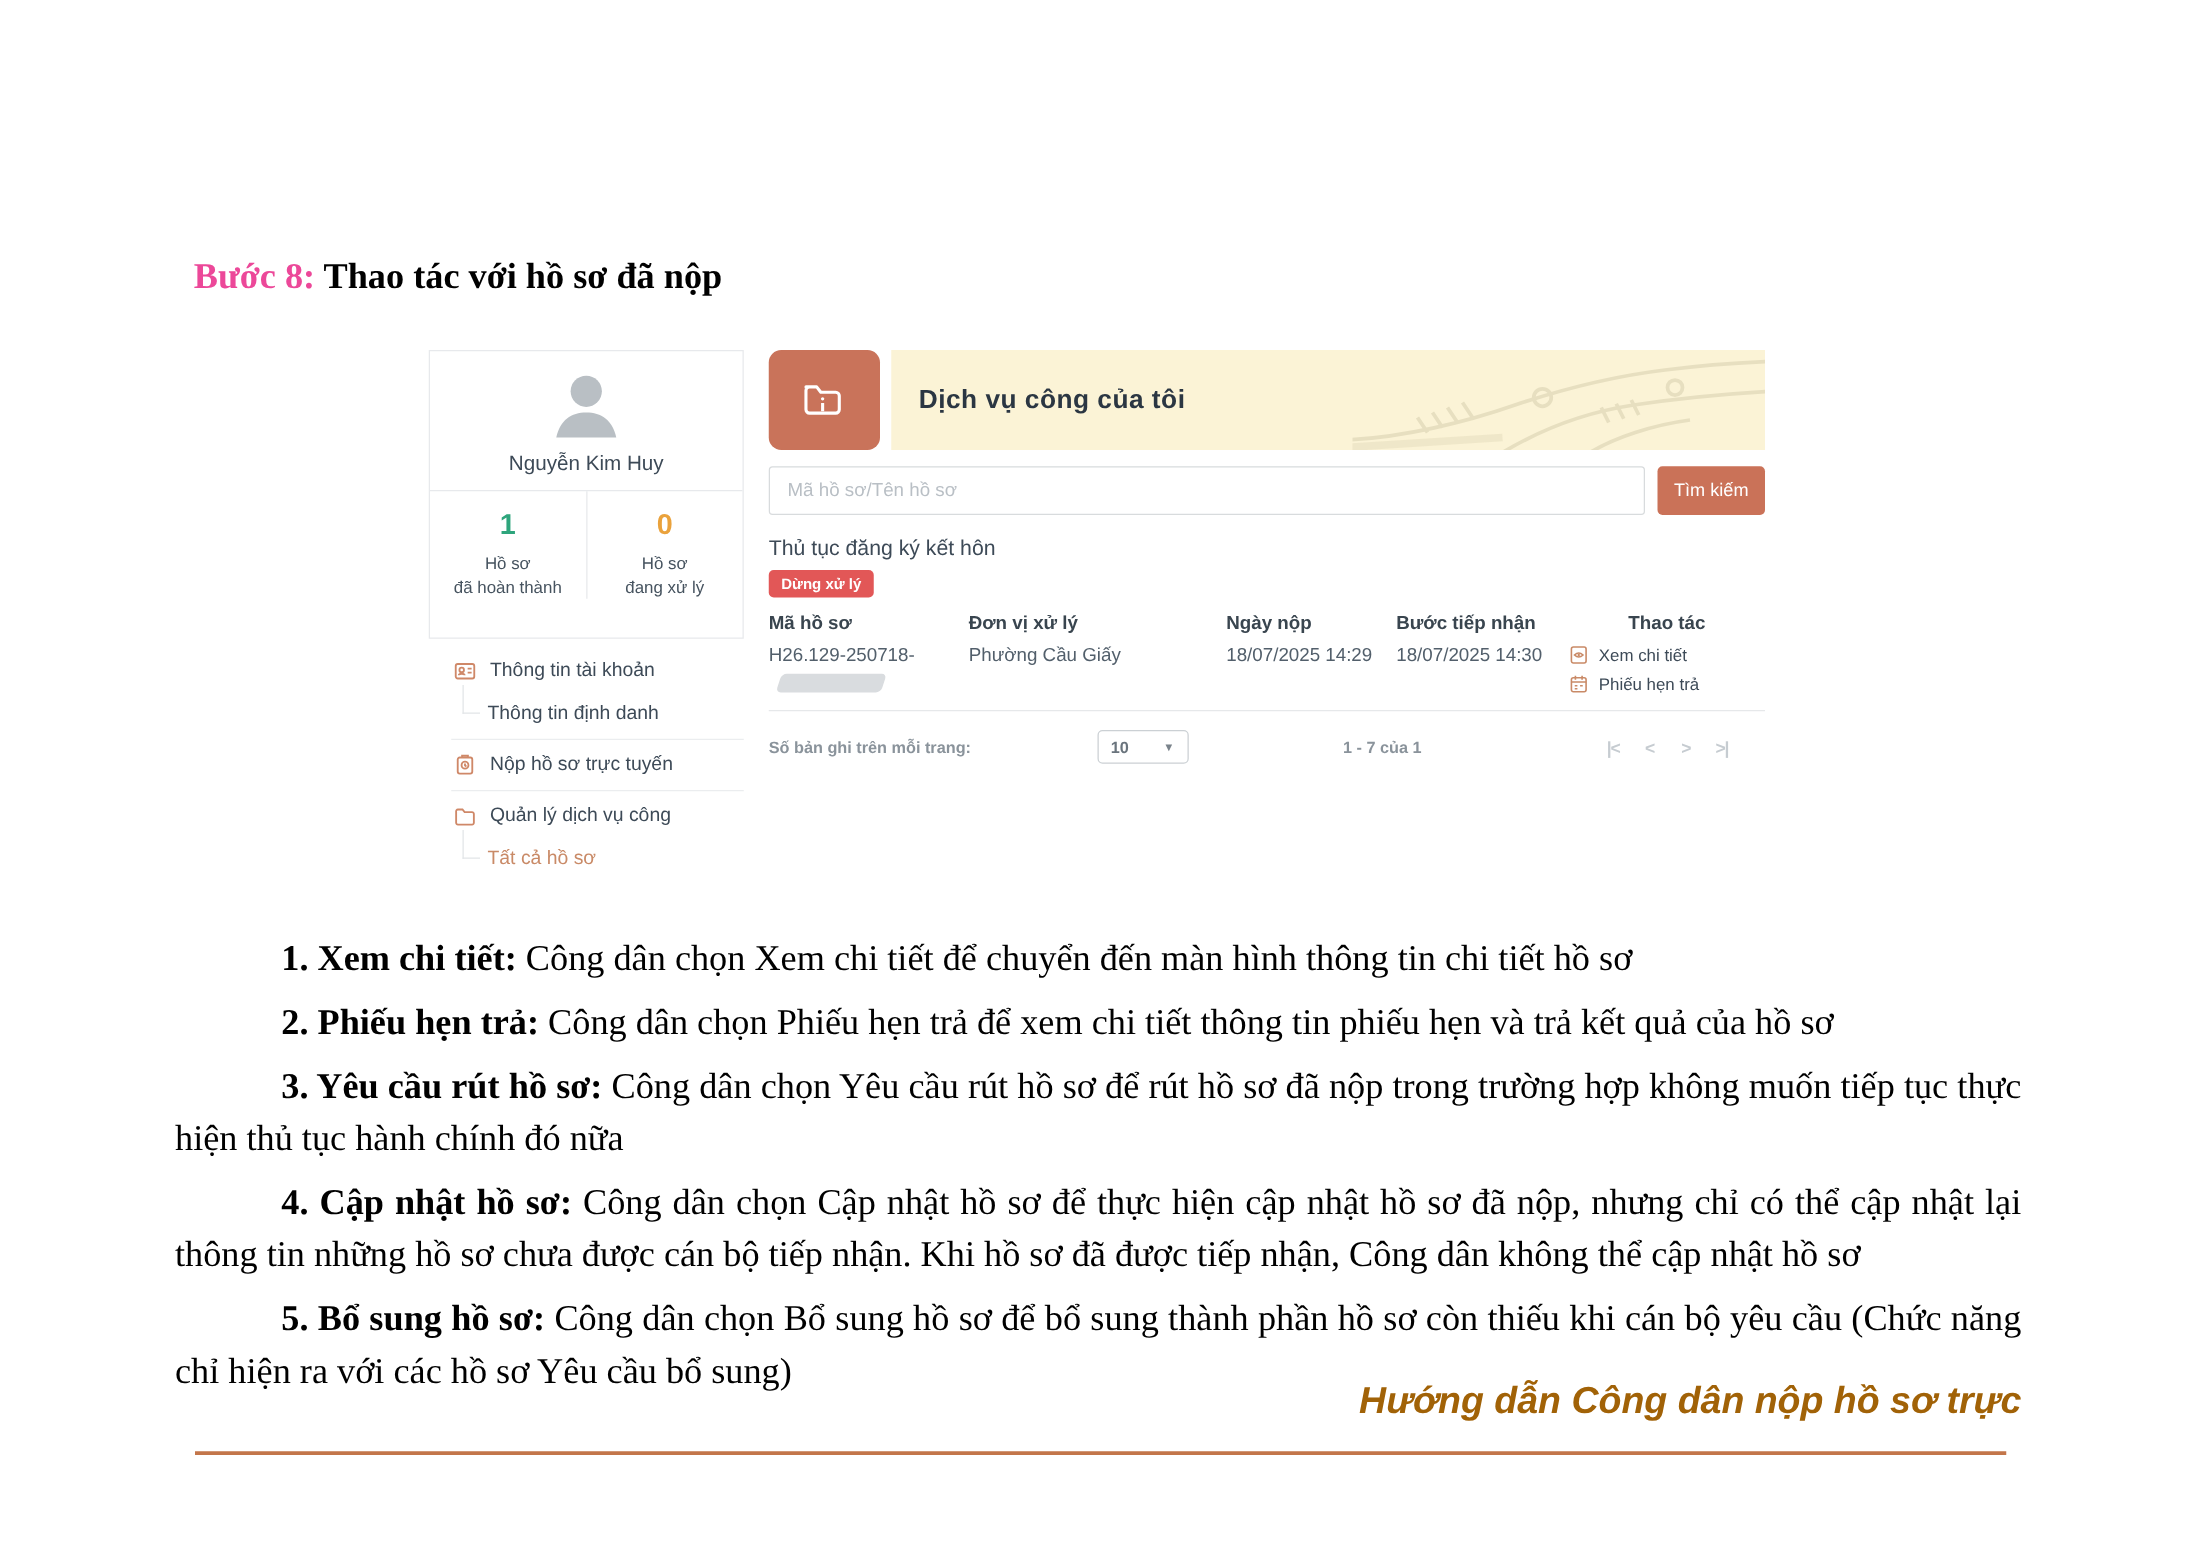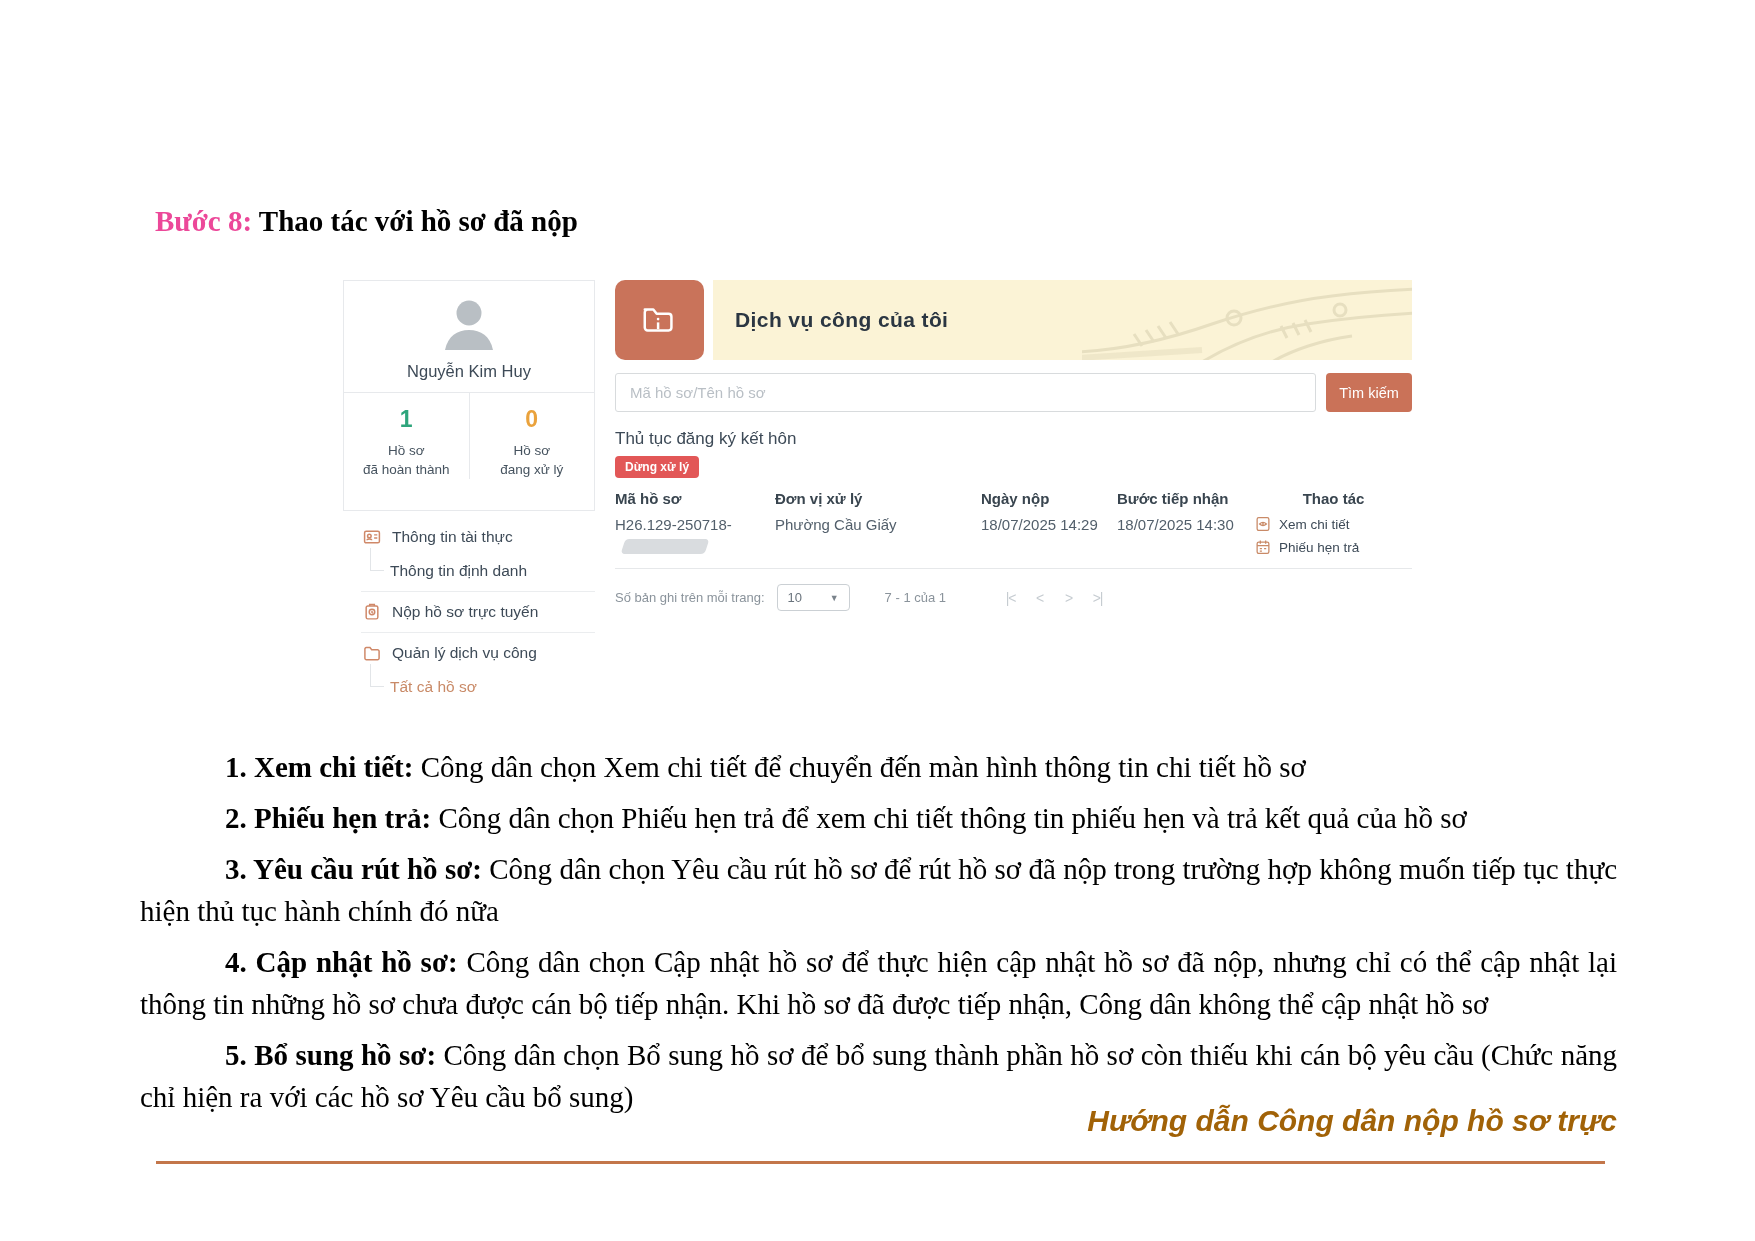--- a/index.html
+++ b/index.html
@@ -65,22 +65,22 @@
   .th{font-size:15px;font-weight:600;color:#39454f;padding-bottom:9px;}
   .th.center{text-align:center;}
   .td{font-size:15px;color:#525f6b;}
   .blob{width:84px;height:15px;background:#d9dcdf;border-radius:4px;transform:skewX(-18deg);
       margin:6px 0 0 8px;}
   .action-line{display:flex;align-items:center;margin-bottom:7px;cursor:pointer;}
   .action-line .ai{width:16px;height:16px;margin-right:8px;flex:0 0 auto;}
   .action-label{font-size:13.5px;color:#3d4a57;}
   .tbl-divider{border-top:1px solid #e6e8ea;margin-top:6px;}
 
-  .pagination{margin-top:15px;display:flex;align-items:center;justify-content:flex-start;
-      padding-right:20px;color:#8a939b;font-size:13px;}
+  .pagination{margin-top:15px;display:flex;align-items:center;justify-content:space-between;
+      padding-right:20px;color:#8a939b;font-size:13px;font-weight:bold;}
   .per-select{width:73px;height:27px;border:1px solid #cbd0d4;border-radius:4px;margin:0 12px;
       display:flex;align-items:center;justify-content:space-between;padding:0 10px;box-sizing:border-box;
       color:#6a747d;cursor:pointer;}
   .caret{font-size:9px;color:#7a838b;}
   .pg-range{margin:0 50px 0 23px;color:#8a939b;}
   .pg-nav{display:flex;}
   .pg-nav span{width:29px;text-align:center;color:#c6ccd1;font-size:14px;letter-spacing:-1px;cursor:pointer;}
 </style>
 </head>
 <body>
@@ -112,21 +112,21 @@
         </div>
       </div>
 
       <div class="menu">
         <div class="menu-item">
           <svg class="mi" viewBox="0 0 17 17" fill="none" stroke="#cf8868" stroke-width="1.4">
             <rect x="1.5" y="3" width="14" height="11" rx="1.5"></rect>
             <circle cx="6" cy="7.5" r="1.7"></circle>
             <path d="M3.8 11.6 c0-1.6 4.4-1.6 4.4 0 M10.5 6.5 h3 M10.5 9.5 h3"></path>
           </svg>
-          <span>Thông tin tài thực</span>
+          <span>Thông tin tài khoản</span>
         </div>
         <div class="menu-item sub">
           <span>Thông tin định danh</span>
         </div>
         <div class="menu-divider"></div>
         <div class="menu-item">
           <svg class="mi" viewBox="0 0 17 17" fill="none" stroke="#cf8868" stroke-width="1.4">
             <rect x="3" y="2.8" width="11" height="12.2" rx="1.5"></rect>
             <path d="M6.3 2.8 v-1.3 h4.4 v1.3"></path>
             <circle cx="8.5" cy="8.6" r="2.6"></circle>
@@ -215,21 +215,21 @@
       </div>
 
       <div class="tbl-divider"></div>
 
       <div class="pagination">
         <span>Số bản ghi trên mỗi trang:</span>
         <div class="per-select">
           <span>10</span>
           <span class="caret">▼</span>
         </div>
-        <span class="pg-range">7 - 1 của 1</span>
+        <span class="pg-range">1 - 7 của 1</span>
         <div class="pg-nav">
           <span>|&lt;</span>
           <span>&lt;</span>
           <span>&gt;</span>
           <span>&gt;|</span>
         </div>
       </div>
 
     </div>
   </div>

